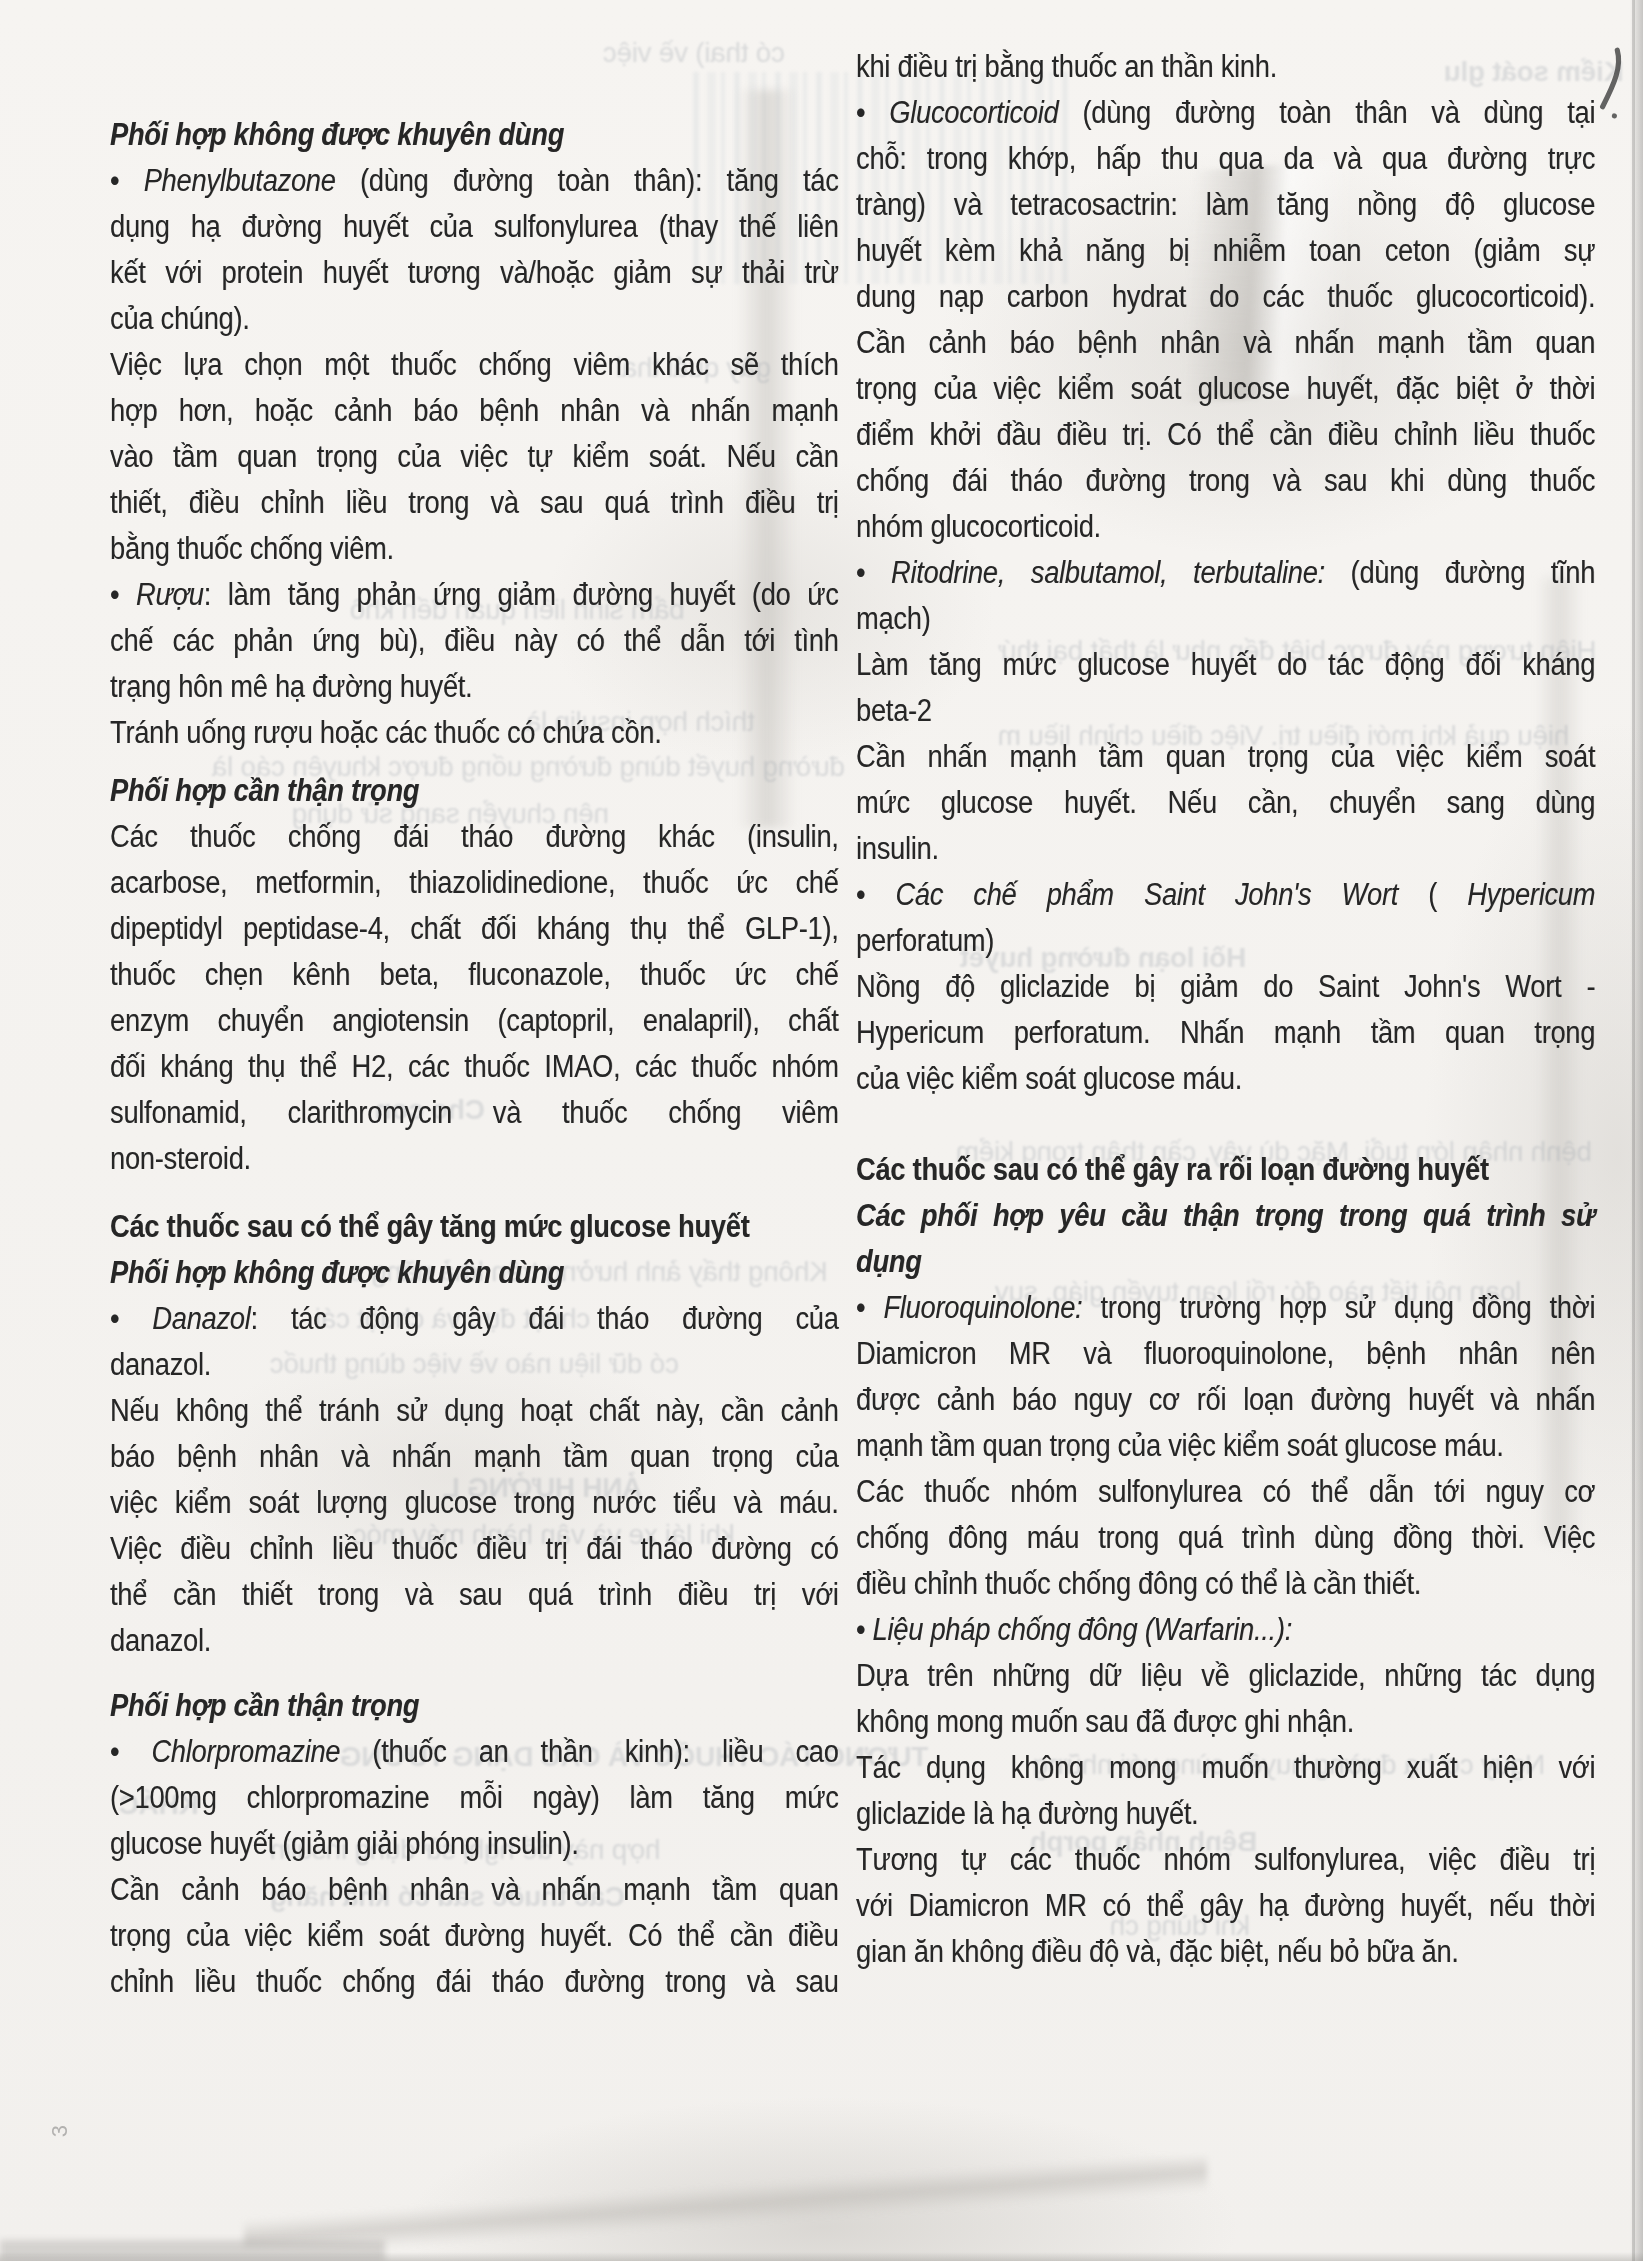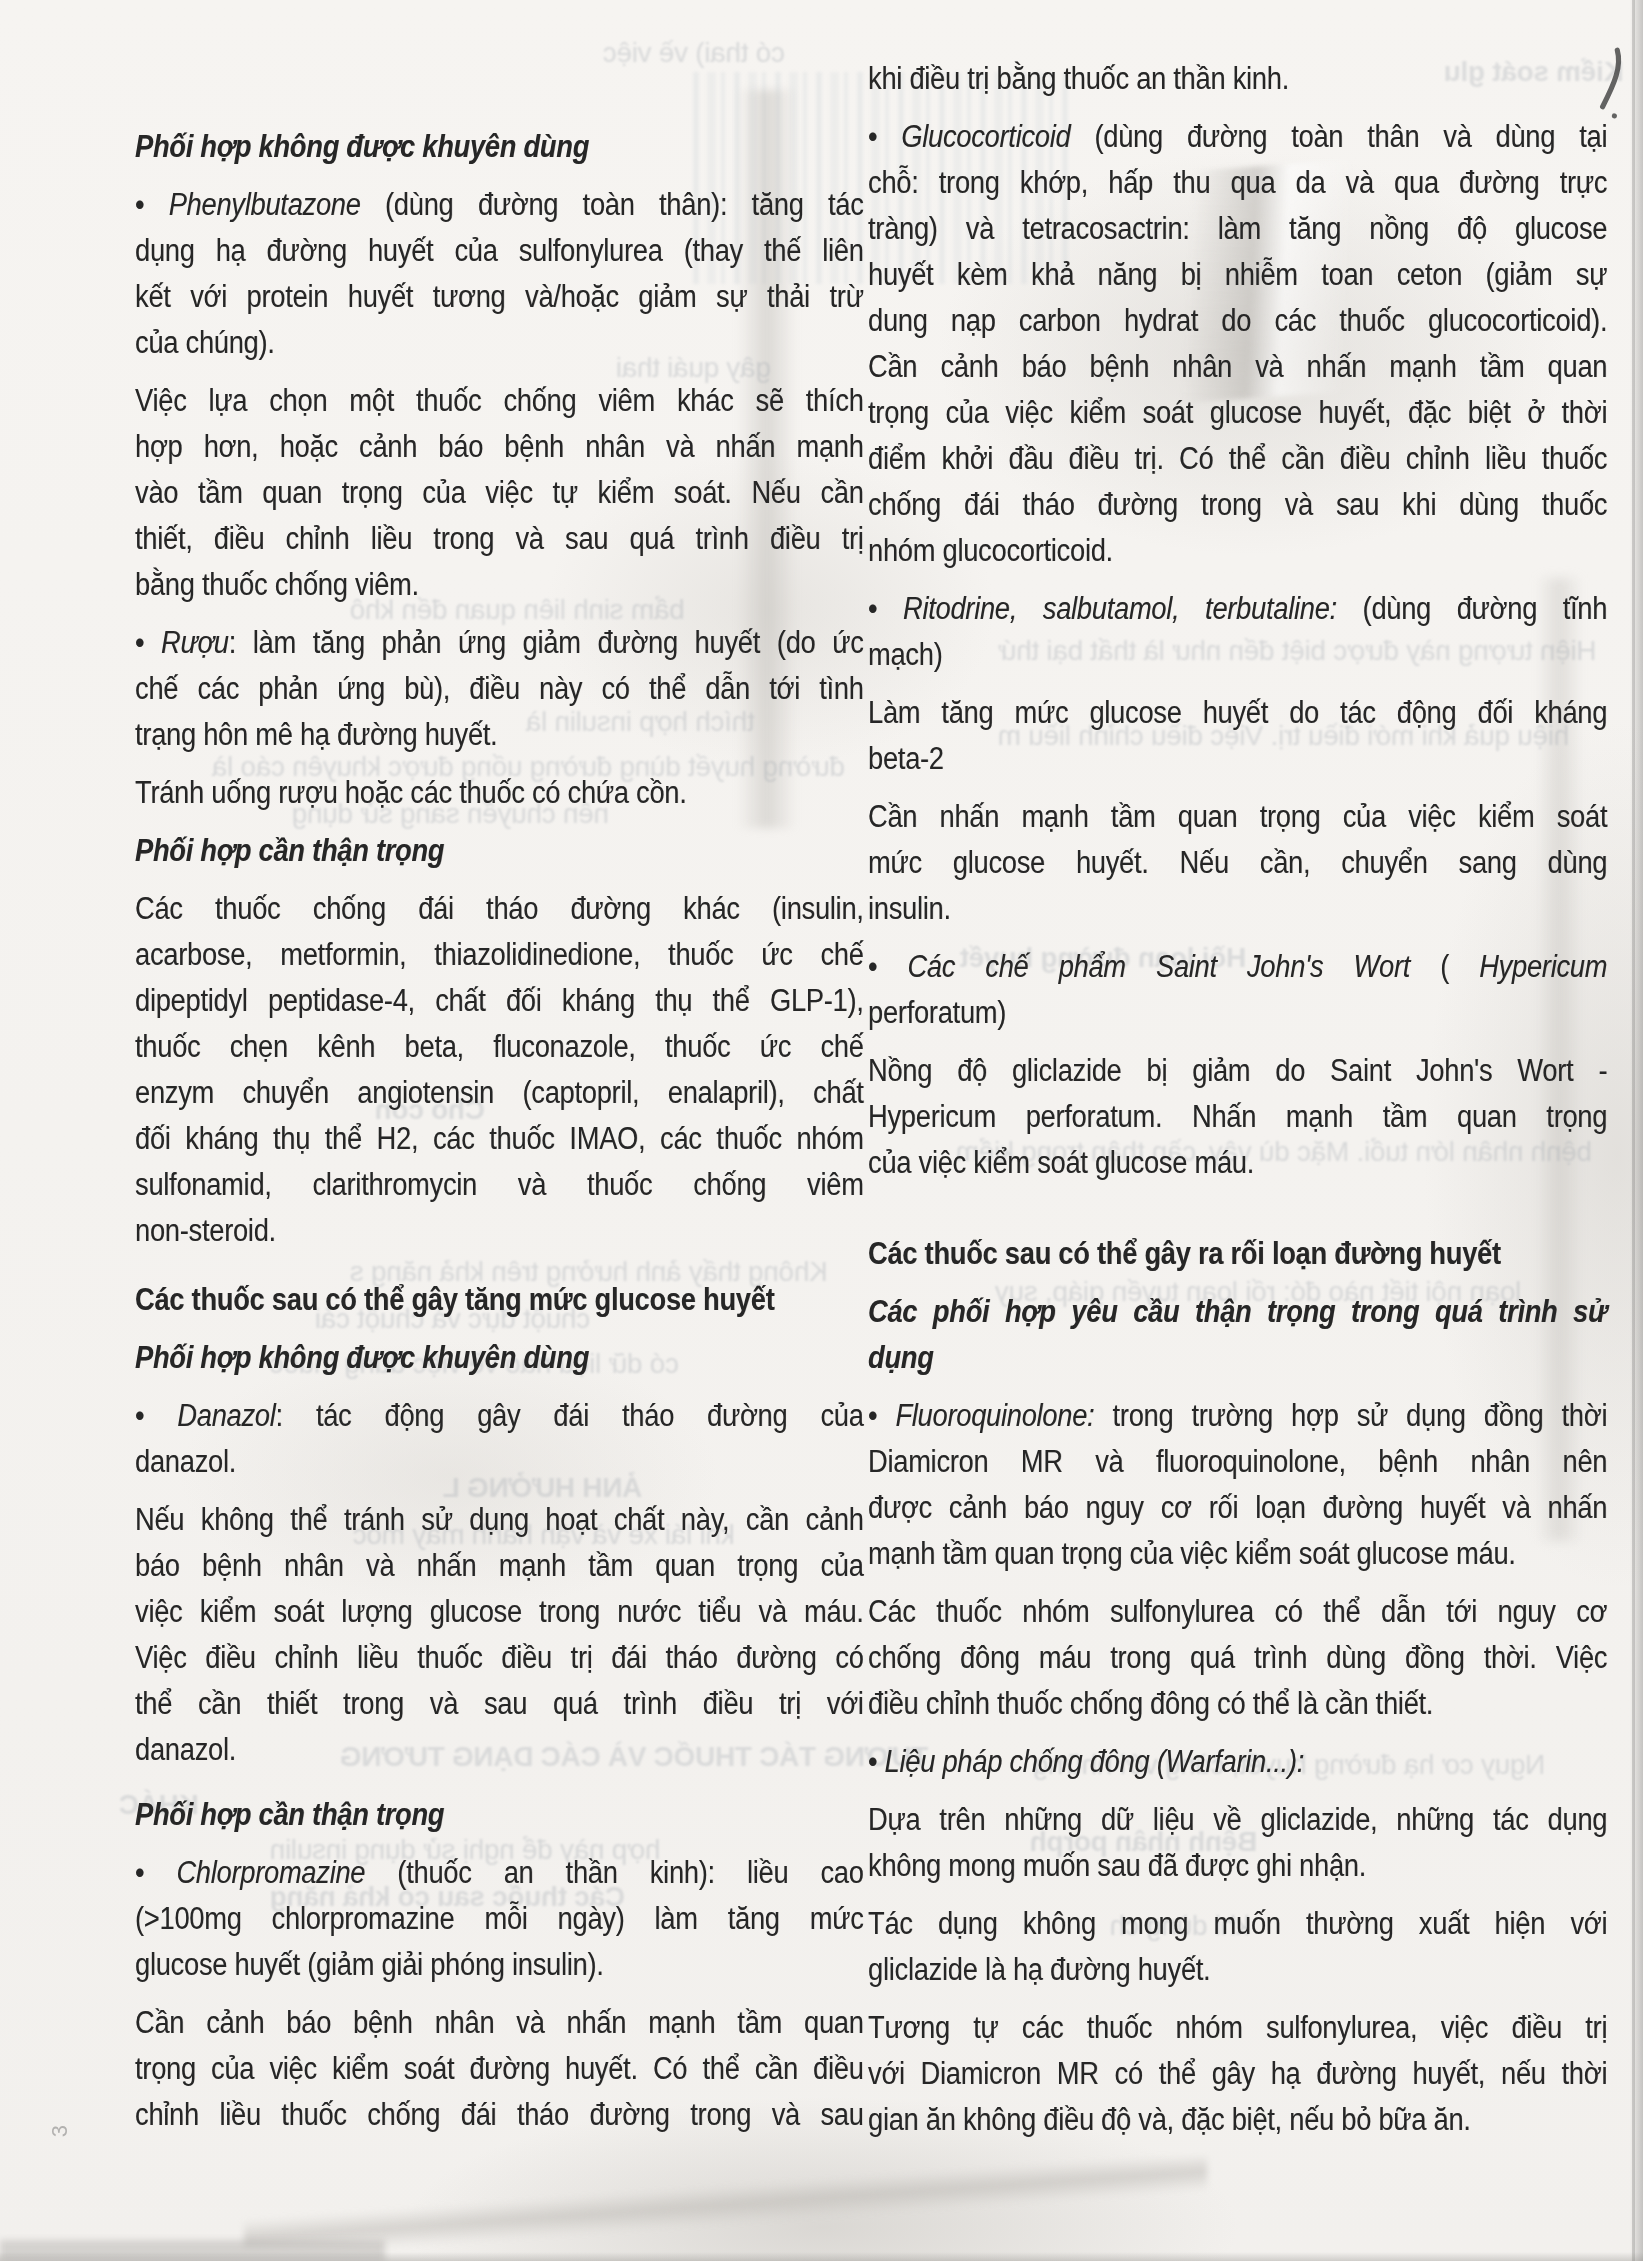--- a/index.html
+++ b/index.html
@@ -9,23 +9,23 @@
     background:
       radial-gradient(ellipse 449px 289px at 1252px 353px, rgba(205,202,197,.45), transparent 70%),
       radial-gradient(ellipse 321px 225px at 770px 610px, rgba(210,207,202,.40), transparent 70%),
       radial-gradient(ellipse 385px 193px at 449px 1476px, rgba(212,209,204,.35), transparent 70%),
       radial-gradient(ellipse 578px 180px at 822px 2227px, rgba(198,195,190,.55), transparent 72%),
       radial-gradient(ellipse 257px 578px at 1617px 1155px, rgba(200,197,192,.40), transparent 75%),
       linear-gradient(#f6f4f1, #f2f0ed);
     color:#262626;
   }
   .col{position:absolute; z-index:3;}
-  #col-left{left:123px; top:112px; width:728px;}
+  #col-left{left:110px; top:112px; width:728px;}
   #col-right{left:856px; top:44px; width:739px;}
-  .block{margin:12px;}
+  .block{margin:0;}
   .line{
     height:46px; line-height:46px; font-size:31px; letter-spacing:-0.3px;
     transform:scaleX(.88); transform-origin:0 50%;
     white-space:normal; text-align:left;
     text-shadow:0.4px 0.4px 0.6px rgba(30,30,30,.28);
   }
   #col-left  .line{width:828px;}
   #col-right .line{width:840px;}
   .jl{text-align:justify; text-align-last:justify;}
   .hbi .line{font-weight:700; font-style:italic;}

